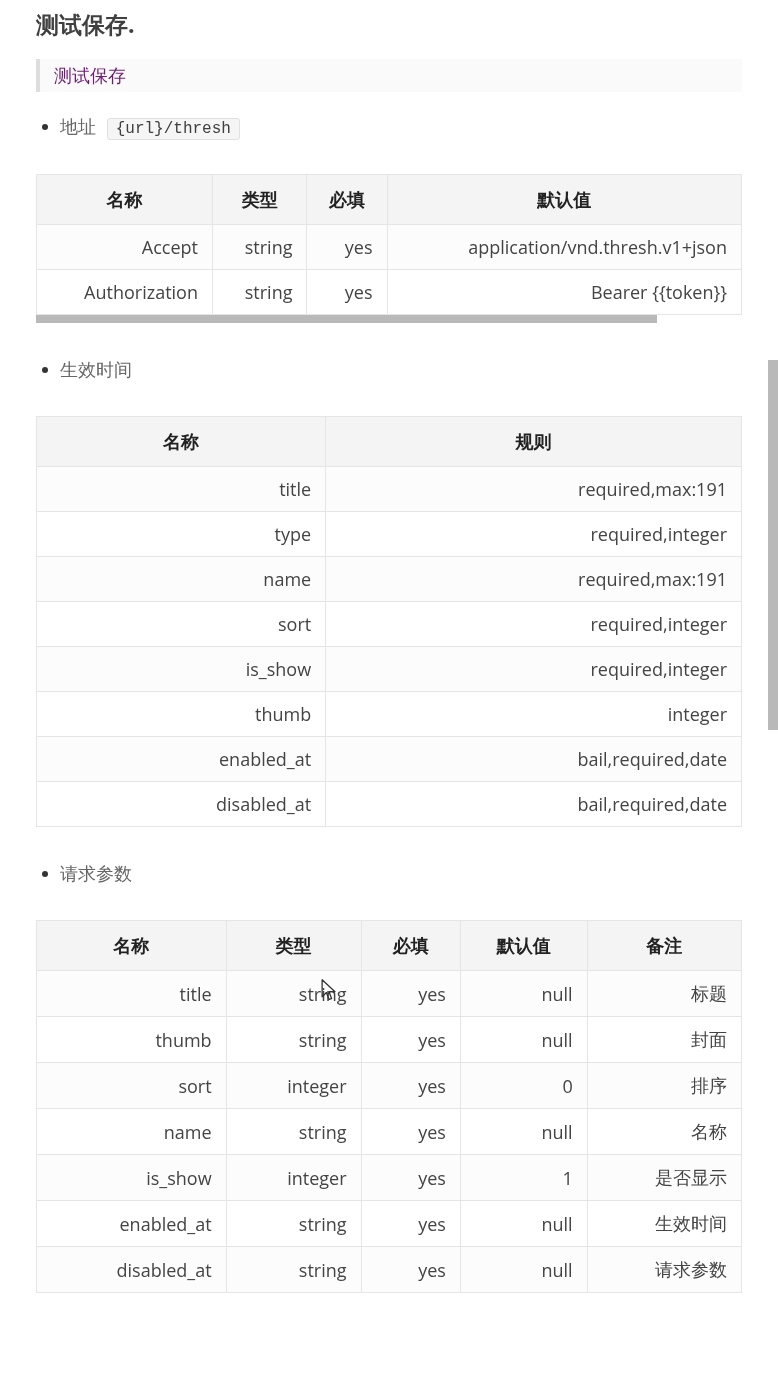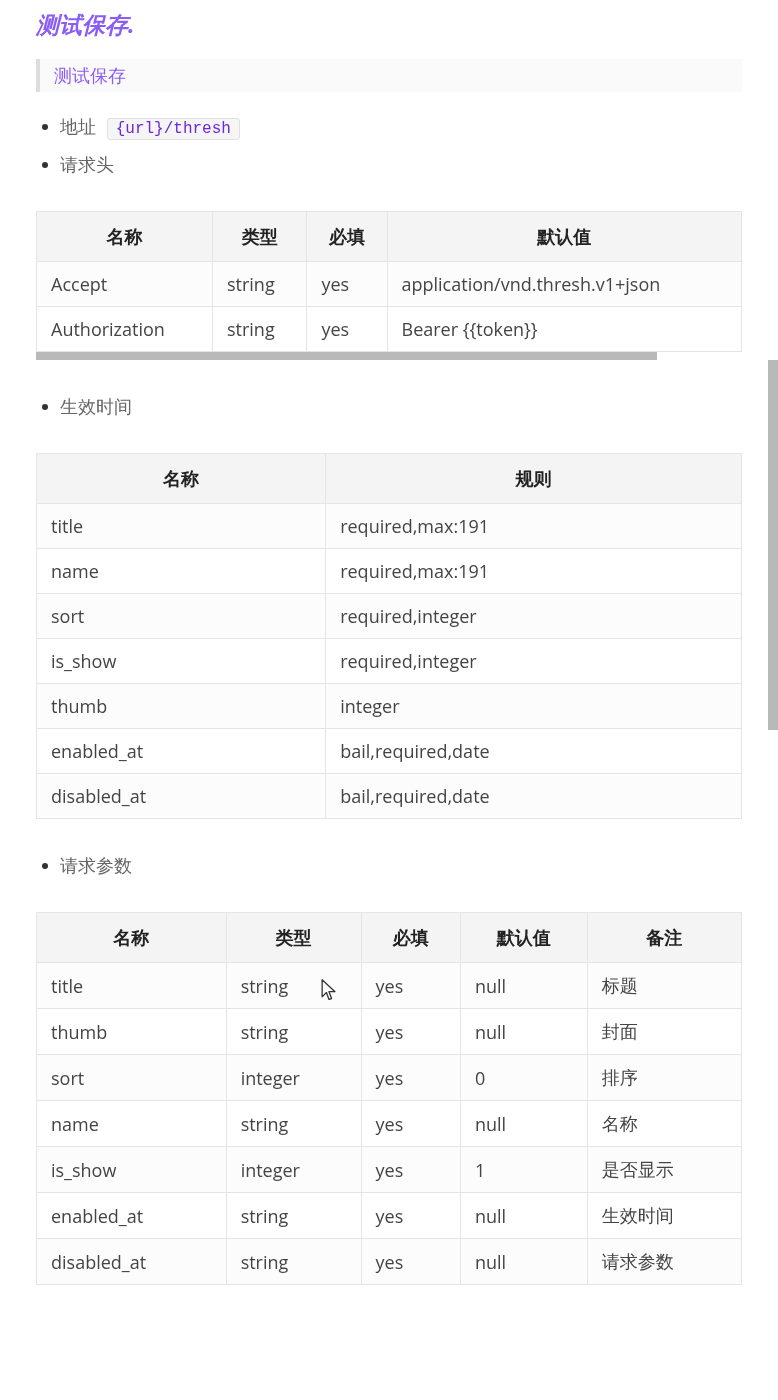--- a/index.html
+++ b/index.html
@@ -11,29 +11,28 @@
       font-family: "Open Sans", "Helvetica Neue", Helvetica, Arial, "PingFang SC", "Microsoft YaHei", sans-serif;
       color: #333;
       background: #fff;
       padding: 8px 36px 20px 36px;
       width: 778px;
       font-size: 16px;
     }
     h2.section-title {
       font-size: 23px;
       font-weight: 700;
-      color: #8b5cf6;
+      color: #404040;
       margin-bottom: 18px;
-      font-style: italic;
     }
     blockquote.desc {
       border-left: 4px solid #ddd;
       background: #fafafa;
       padding: 4px 14px;
-      color: #8b5cf6;
+      color: #701a75;
       margin: 0 0 16px 0;
       font-size: 18px;
     }
     ul.bullets {
       list-style: none;
       padding-left: 24px;
       margin-bottom: 10px;
     }
     ul.bullets li {
       position: relative;
@@ -52,21 +51,21 @@
       border-radius: 50%;
     }
     code.inline {
       display: inline-block;
       background: #f5f5f5;
       border: 1px solid #e0e0e0;
       border-radius: 3px;
       padding: 1px 8px;
       font-family: Consolas, Monaco, "Courier New", monospace;
       font-size: 16px;
-      color: #6d28d9;
+      color: #404040;
       margin-left: 6px;
     }
     .table-wrap {
       margin: 28px 0;
       overflow-x: auto;
     }
     .table-wrap.scroll-x {
       position: relative;
     }
     .table-wrap.scroll-x::after {
@@ -87,21 +86,21 @@
       background: #f4f4f4;
       font-weight: 700;
       color: #222;
       padding: 12px 14px;
       border: 1px solid #e5e5e5;
       text-align: center;
     }
     table.api-table tbody td {
       padding: 10px 14px;
       border: 1px solid #e5e5e5;
-      text-align: left;
+      text-align: right;
       background: #fff;
     }
     table.api-table tbody tr:nth-child(odd) td {
       background: #fcfcfc;
     }
     .cursor {
       position: absolute;
       left: 320px;
       top: 978px;
       pointer-events: none;
@@ -125,23 +124,20 @@
 <h2 class="section-title">测试保存.</h2>
 
 <blockquote class="desc">
   <span>测试保存</span>
 </blockquote>
 
 <ul class="bullets">
   <li>
     <span>地址</span>
     <code class="inline">{url}/thresh</code>
-  </li>
-  <li>
-    <span>请求头</span>
   </li>
 </ul>
 
 <div class="table-wrap scroll-x">
   <table class="api-table">
     <thead>
         <tr id="headers-head">
           <th>名称</th>
           <th>类型</th>
           <th>必填</th>
@@ -176,20 +172,24 @@
     <thead>
         <tr id="rules-head">
           <th>名称</th>
           <th>规则</th>
         </tr>
       </thead>
     <tbody id="rules-body">
         <tr>
           <td>title</td>
           <td>required,max:191</td>
+        </tr>
+        <tr>
+          <td>type</td>
+          <td>required,integer</td>
         </tr>
         <tr>
           <td>name</td>
           <td>required,max:191</td>
         </tr>
         <tr>
           <td>sort</td>
           <td>required,integer</td>
         </tr>
         <tr>

